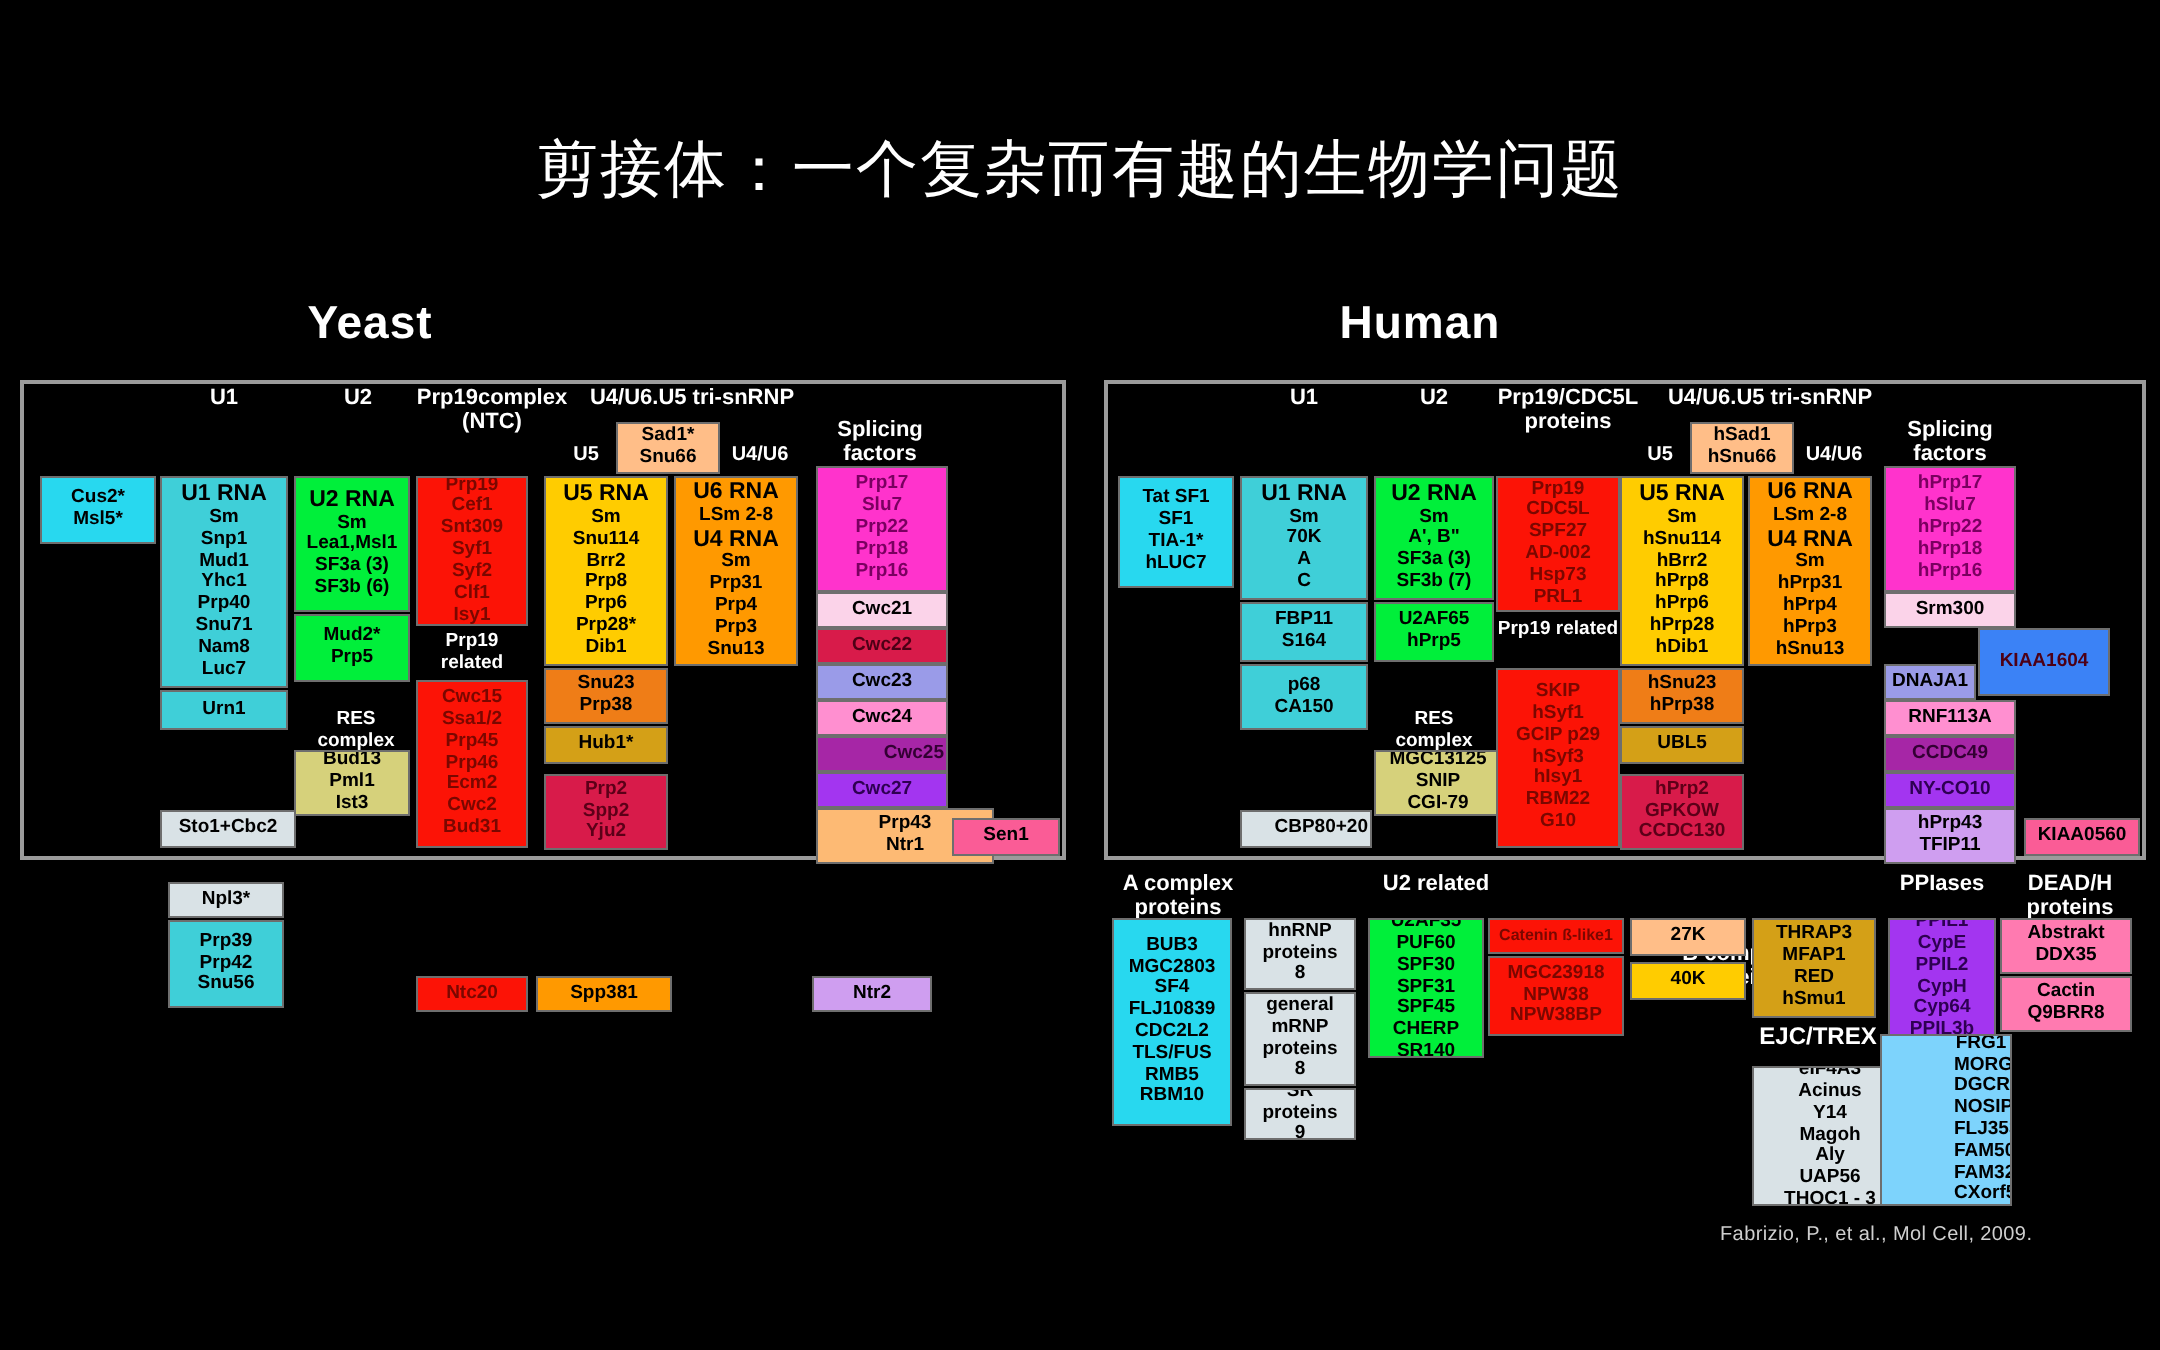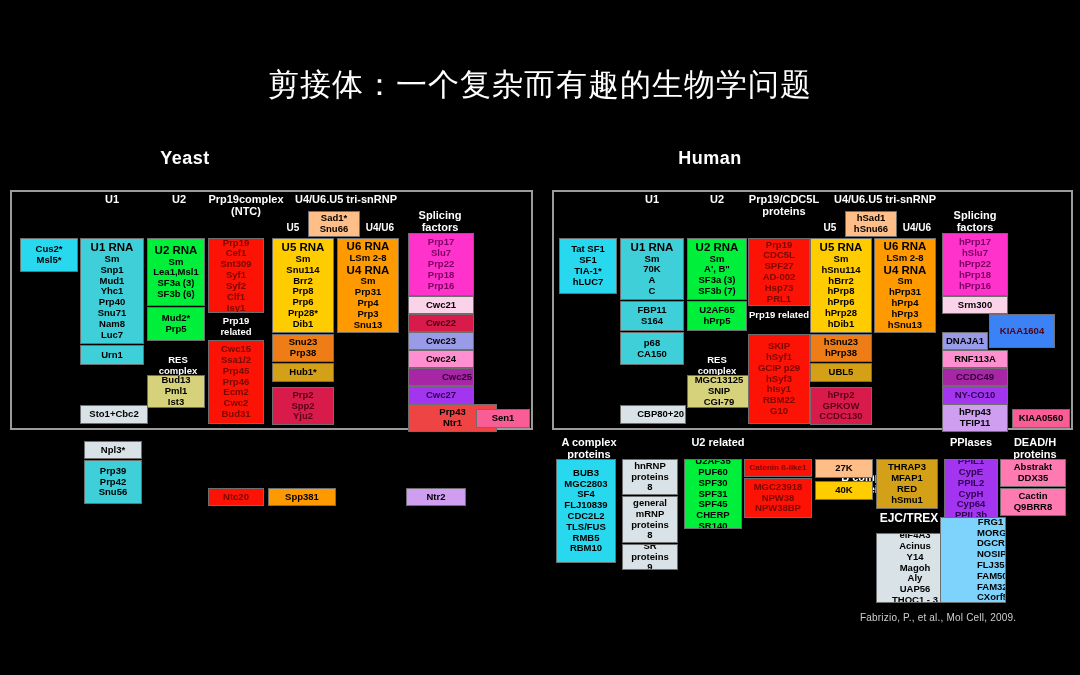--- a/index.html
+++ b/index.html
@@ -11,21 +11,21 @@
   }
   #stage { position: relative; width: 1080px; height: 675px; background: #000; }
 
   .slide-title {
     position: absolute; left: 0; top: 64px; width: 1080px;
     text-align: center; color: #ffffff;
     font-size: 31px; font-weight: 400; letter-spacing: 1px;
   }
   .org-title {
     position: absolute; color: #ffffff;
-    font-size: 18px; font-weight: 700; letter-spacing: .5px;
+    font-size: 23px; font-weight: 700; letter-spacing: .5px;
   }
   #yeast-title { left: 95px; top: 148px; width: 180px; text-align: center; }
   #human-title { left: 620px; top: 148px; width: 180px; text-align: center; }
 
   .panel {
     position: absolute; border: 2px solid #9b9b9b; background: #000;
   }
   #yeast-panel { left: 10px; top: 190px; width: 523px; height: 240px; }
   #human-panel { left: 552px; top: 190px; width: 521px; height: 240px; }
 
@@ -150,21 +150,21 @@
 Slu7
 Prp22
 Prp18
 Prp16</span></div>
   <div class="box" style="left:408px; top:296px; width:66px; height:18px; background:#fbd3e9;"><span>Cwc21</span></div>
   <div class="box" style="left:408px; top:314px; width:66px; height:18px; background:#d81b4a; color:#4d0016;"><span>Cwc22</span></div>
   <div class="box" style="left:408px; top:332px; width:66px; height:18px; background:#9a9be8;"><span>Cwc23</span></div>
   <div class="box" style="left:408px; top:350px; width:66px; height:18px; background:#ff8fd0;"><span>Cwc24</span></div>
   <div class="box" style="left:408px; top:368px; width:66px; height:18px; background:#a626a6; color:#330033;align-items:flex-end;"><span>Cwc25</span></div>
   <div class="box" style="left:408px; top:386px; width:66px; height:18px; background:#a335f0; color:#2e0052;"><span>Cwc27</span></div>
-  <div class="box" style="left:408px; top:404px; width:89px; height:28px; background:#ef4444;"><span>Prp43
+  <div class="box" style="left:408px; top:404px; width:89px; height:28px; background:#fdba74;"><span>Prp43
 Ntr1</span></div>
   <div class="box" style="left:476px; top:409px; width:54px; height:19px; background:#fa5c96;"><span>Sen1</span></div>
 
   <div class="box" style="left:84px;  top:441px; width:58px; height:18px; background:#d9e2e6;"><span>Npl3*</span></div>
   <div class="box" style="left:84px;  top:460px; width:58px; height:44px; background:#3fcfd8;"><span>Prp39
 Prp42
 Snu56</span></div>
   <div class="box" style="left:208px; top:488px; width:56px; height:18px; background:#fc1306; color:#7a0700;"><span>Ntc20</span></div>
   <div class="box" style="left:268px; top:488px; width:68px; height:18px; background:#ff9900;"><span>Spp381</span></div>
   <div class="box" style="left:406px; top:488px; width:60px; height:18px; background:#cf9ef0;"><span>Ntr2</span></div>

